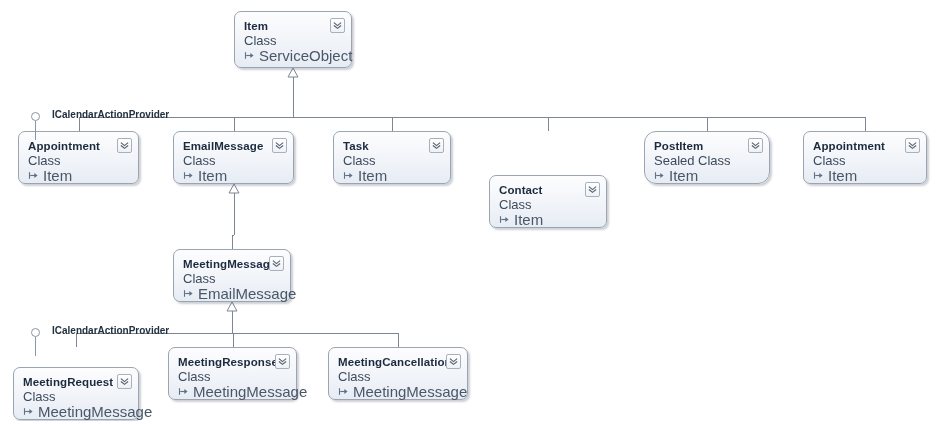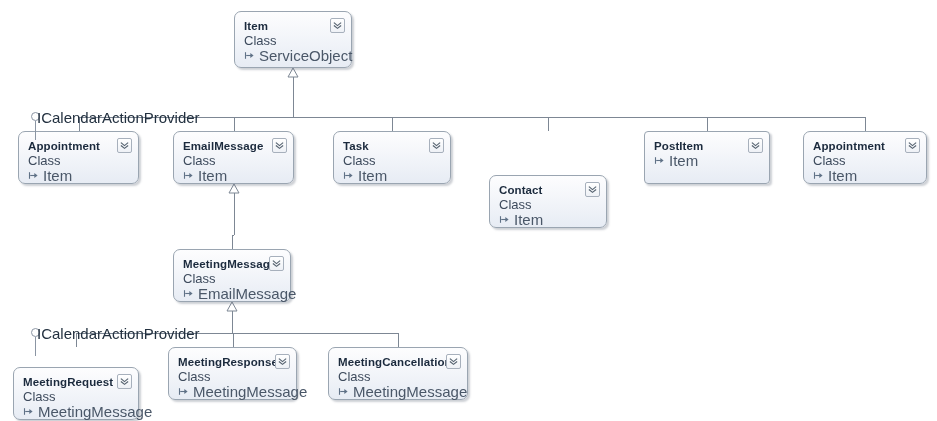--- a/index.html
+++ b/index.html
@@ -30,21 +30,21 @@
   
   .node {
     position: absolute;
     box-sizing: border-box;
     border: 1px solid #9aa5b1;
     border-radius: 7px;
     background: linear-gradient(to bottom, #fdfdfe 0%, #f4f6fa 42%, #e7ecf4 100%);
     box-shadow: 2px 2px 2px rgba(90,100,115,0.30);
   }
   .node.sealed {
-    border-radius: 4px;
+    border-radius: 12px;
   }
   .node-inner {
     position: relative;
     height: 100%;
     padding: 7px 8px 0 9px;
     box-sizing: border-box;
   }
   .node-title {
     font-size: 11.5px;
     font-weight: bold;
@@ -111,25 +111,26 @@
   }
   .iface-stem {
     position: absolute;
     left: 4px;
     top: 9px;
     width: 1px;
     background: #8b95a3;
   }
   .iface-label {
     position: absolute;
-    left: 6px;
+    left: 21px;
     top: -3px;
-    font-size: 15px;
+    font-size: 10px;
     color: #22303f;
     white-space: nowrap;
+    font-weight: bold;
   }
 </style>
 </head>
 <body>
 
 <div id="canvas">
   <svg id="edges" xmlns="http://www.w3.org/2000/svg" viewBox="0 0 937 421">
       <polygon points="293,68 288,77 298,77" fill="#ffffff" stroke="#7d8794" stroke-width="1"></polygon>
       <line x1="293" y1="77" x2="293" y2="117" stroke="#7d8794" stroke-width="1" shape-rendering="crispEdges"></line>
       <line x1="79" y1="117" x2="865" y2="117" stroke="#7d8794" stroke-width="1" shape-rendering="crispEdges"></line>
@@ -257,20 +258,21 @@
             <svg width="9" height="9" viewBox="0 0 9 9">
               <path d="M1.3 2.0 L4.5 4.6 L7.7 2.0" stroke="#55626f" stroke-width="1.1" fill="none" stroke-linecap="square"></path>
               <path d="M1.3 4.8 L4.5 7.4 L7.7 4.8" stroke="#55626f" stroke-width="1.1" fill="none" stroke-linecap="square"></path>
             </svg>
           </div>
         </div>
       </div>
       <div class="node sealed" style="left: 644px; top: 131px; width: 126px; height: 53px;">
         <div class="node-inner">
           <div class="node-title">PostItem</div>
+          <div class="node-kind">Sealed Class</div>
           <div class="node-base">
             <span class="base-arrow">
               <svg width="11" height="11" viewBox="0 0 11 11">
                 <path d="M1.5 2.2 V8.8" stroke="#5f7186" stroke-width="1.1" fill="none"></path>
                 <path d="M2.2 5.5 H8.6" stroke="#5f7186" stroke-width="1.1" fill="none"></path>
                 <path d="M6.3 2.9 L9.6 5.5 L6.3 8.1 Z" fill="#5f7186"></path>
               </svg>
             </span>
             <span>Item</span>
           </div>

